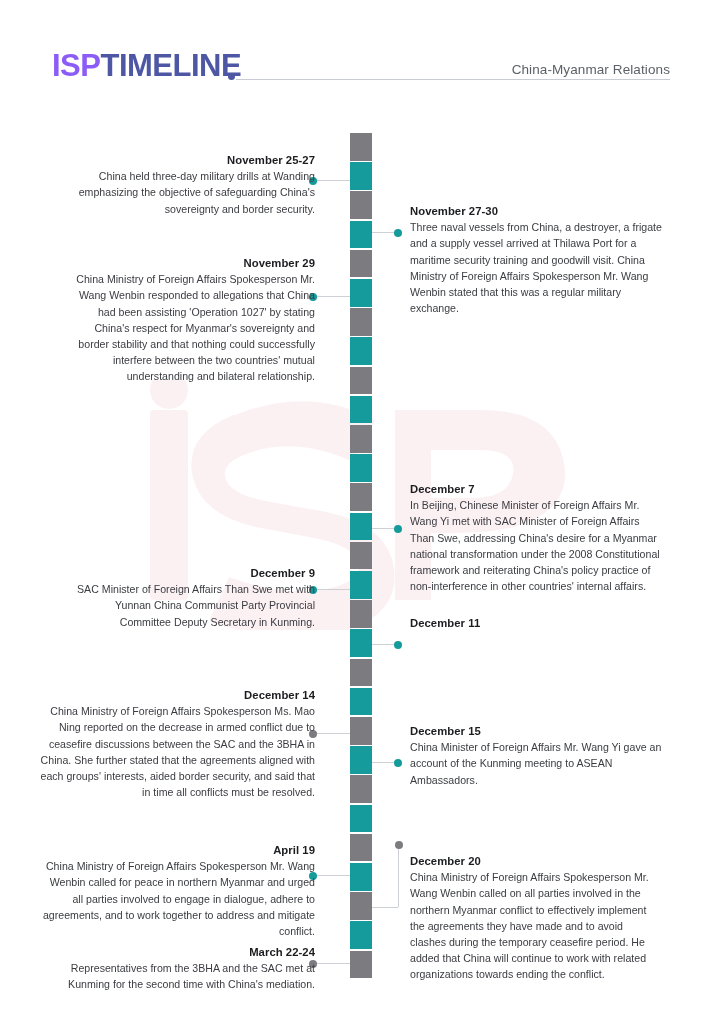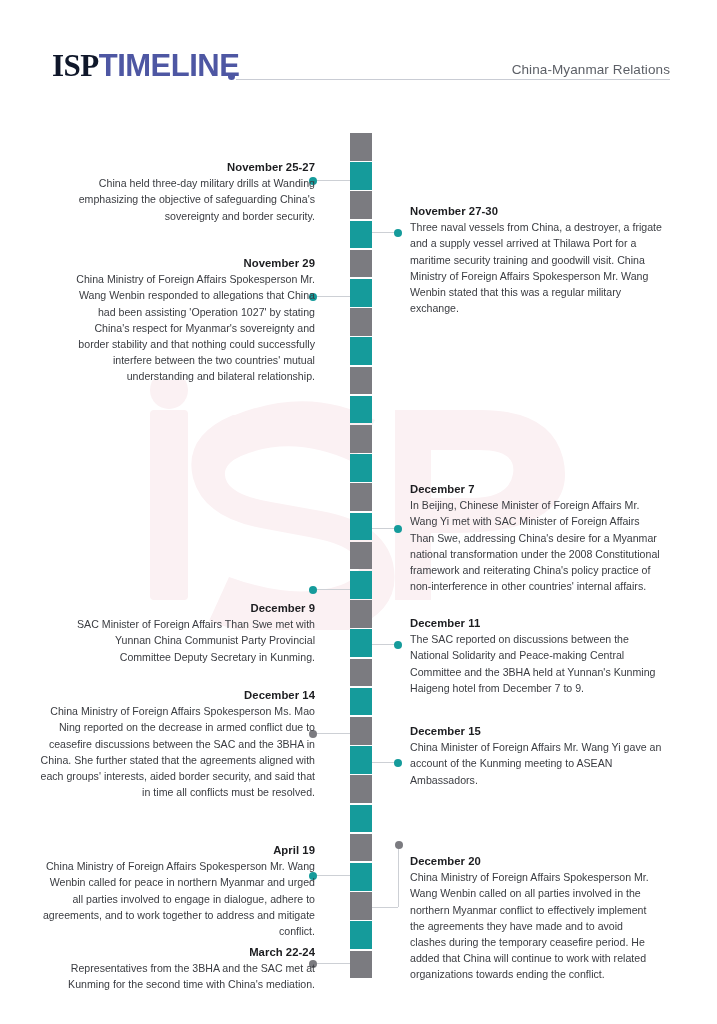--- a/index.html
+++ b/index.html
@@ -21,21 +21,21 @@
   .watermark svg { width:100%; height:100%; display:block; }
 
   
   .header { position:absolute; left:0; top:0; width:717px; height:120px; z-index:5; }
   .logo {
     position:absolute; left:52px; top:50px;
     font-size:31px; font-weight:bold; letter-spacing:-0.5px;
     line-height:1; white-space:nowrap;
     font-family:"Liberation Sans", sans-serif;
   }
-  .logo .isp { color:#0f172a;font-family:Liberation Serif, serif; }
+  .logo .isp { color:#8b5cf6; }
   .logo .tl  { color:#4e57a3; }
   .logo-dot {
     position:absolute; left:228px; top:73px;
     width:7px; height:7px; border-radius:50%;
     background:#4e57a3;
   }
   .hdr-rule {
     position:absolute; left:236px; top:79px; width:434px; height:1px;
     background:#c9ccd4;
   }
@@ -128,21 +128,21 @@
       <div class="seg gray" style="top: 642.4px; height: 27.6px;"></div>
       <div class="seg teal" style="top: 671.6px; height: 27.6px;"></div>
       <div class="seg gray" style="top: 700.8px; height: 27.6px;"></div>
       <div class="seg teal" style="top: 730px; height: 27.6px;"></div>
       <div class="seg gray" style="top: 759.2px; height: 27.6px;"></div>
       <div class="seg teal" style="top: 788.4px; height: 27.6px;"></div>
       <div class="seg gray" style="top: 817.6px; height: 27.6px;"></div>
     </div>
 
   <div id="evt-layer">
-      <div class="evt left" style="top: 152px; width: 260px; left: 55px; margin-top: 7px;">
+      <div class="evt left" style="top: 152px; width: 260px; left: 55px;">
         <div class="date">November 25-27</div>
         <div class="body">China held three-day military drills at Wanding emphasizing the objective of safeguarding China's sovereignty and border security.</div>
       </div>
       <div class="conn" style="left: 0px; top: 0px; width: 717px; height: 1024px;">
         <div class="line" style="left: 313px; top: 180px; width: 37px;"></div>
         <div class="dot teal" style="left: 309px; top: 176.5px;"></div>
       </div>
       <div class="evt right" style="top: 203px; width: 260px; left: 410px;">
         <div class="date">November 27-30</div>
         <div class="body">Three naval vessels from China, a destroyer, a frigate and a supply vessel arrived at Thilawa Port for a maritime security training and goodwill visit. China Ministry of Foreign Affairs Spokesperson Mr. Wang Wenbin  stated that this was a regular military exchange.</div>
@@ -160,31 +160,30 @@
         <div class="dot teal" style="left: 309px; top: 292.5px;"></div>
       </div>
       <div class="evt right" style="top: 481px; width: 250px; left: 410px;">
         <div class="date">December 7</div>
         <div class="body">In Beijing, Chinese Minister of Foreign Affairs Mr. Wang Yi met with SAC Minister of Foreign Affairs Than Swe, addressing China's desire for a Myanmar national transformation under the 2008 Constitutional framework and reiterating China's policy practice of non-interference in other countries' internal affairs.</div>
       </div>
       <div class="conn" style="left: 0px; top: 0px; width: 717px; height: 1024px;">
         <div class="line" style="left: 372px; top: 528px; width: 26px;"></div>
         <div class="dot teal" style="left: 394px; top: 524.5px;"></div>
       </div>
-      <div class="evt left" style="top: 565px; width: 250px; left: 65px; margin-top: 35px;">
+      <div class="evt left" style="top: 565px; width: 250px; left: 65px;">
         <div class="date">December 9</div>
         <div class="body">SAC Minister of Foreign Affairs Than Swe met with Yunnan China Communist Party Provincial Committee Deputy Secretary in Kunming.</div>
       </div>
       <div class="conn" style="left: 0px; top: 0px; width: 717px; height: 1024px;">
         <div class="line" style="left: 313px; top: 589px; width: 37px;"></div>
         <div class="dot teal" style="left: 309px; top: 585.5px;"></div>
       </div>
       <div class="evt right" style="top: 615px; width: 250px; left: 410px;">
         <div class="date">December 11</div>
-        <div class="body">The SAC reported on discussions between the National Solidarity and Peace-making Central Committee and the 3BHA held at Yunnan's Kunming Haigeng hotel from December 7 to 9.</div>
       </div>
       <div class="conn" style="left: 0px; top: 0px; width: 717px; height: 1024px;">
         <div class="line" style="left: 372px; top: 644px; width: 26px;"></div>
         <div class="dot teal" style="left: 394px; top: 640.5px;"></div>
       </div>
       <div class="evt left" style="top: 687px; width: 278px; left: 37px;">
         <div class="date">December 14</div>
         <div class="body">China Ministry of Foreign Affairs Spokesperson Ms. Mao Ning reported on the decrease in armed conflict due to ceasefire discussions between the SAC and the 3BHA in China. She further stated that the agreements aligned with each groups' interests, aided border security, and said that in time all conflicts must be resolved.</div>
       </div>
       <div class="conn" style="left: 0px; top: 0px; width: 717px; height: 1024px;">

